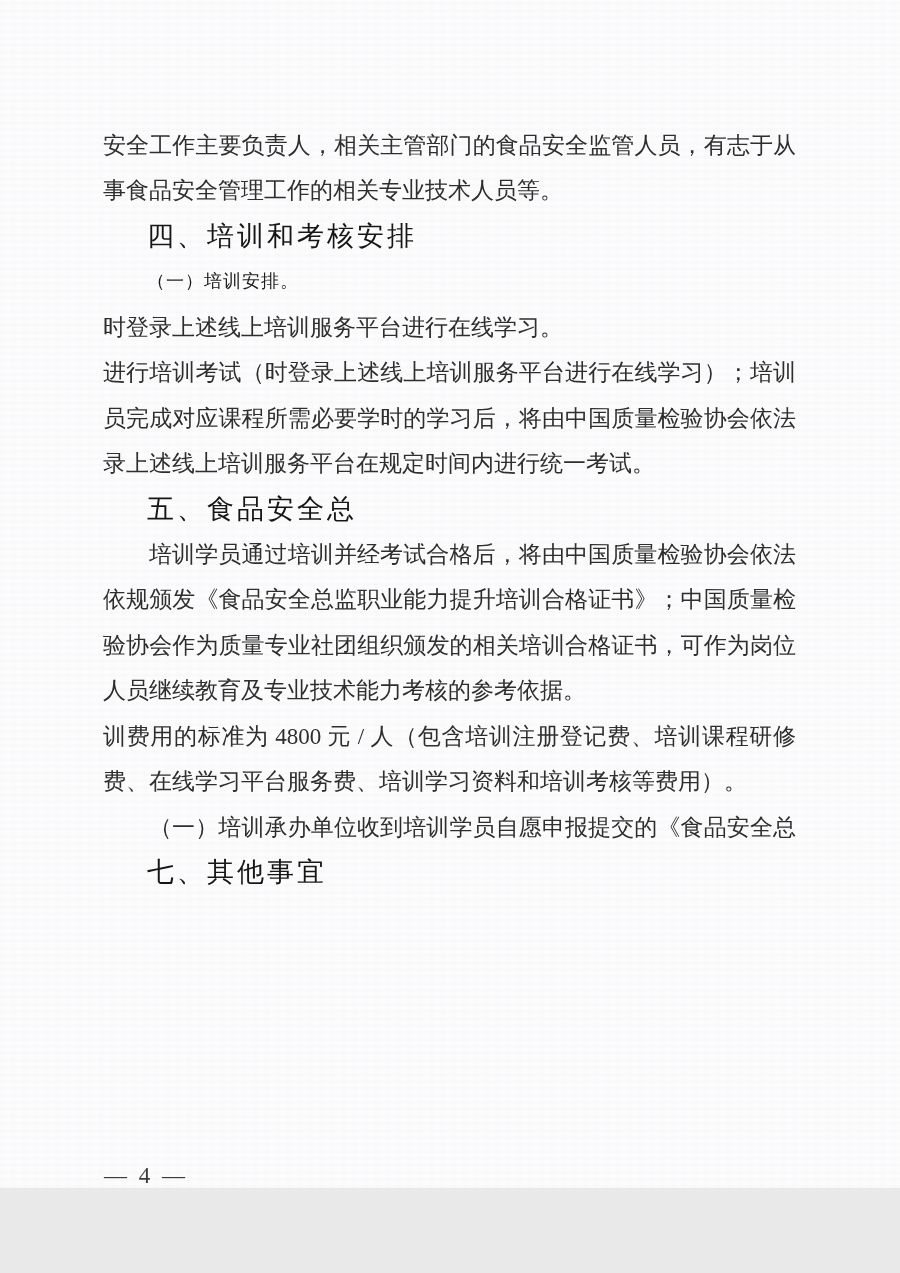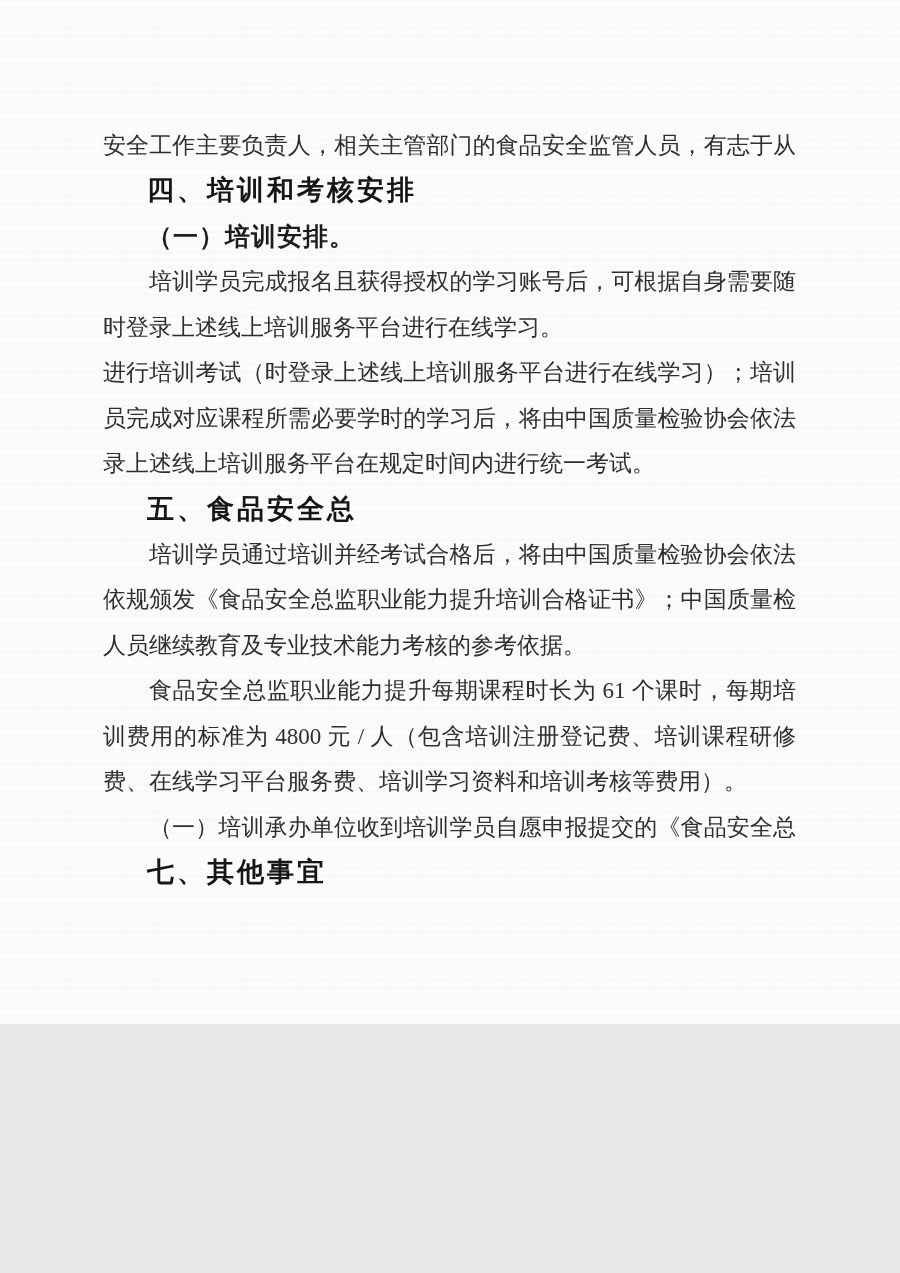--- a/index.html
+++ b/index.html
@@ -1,65 +1,65 @@
 <!DOCTYPE html>
 <html><head>
 <meta charset="utf-8">
 <style>
   html,body{margin:0;padding:0;background:#e9e9e9;}
   .page{
-    position:relative;width:900px;height:1024px;margin:0 auto;
+    position:relative;width:900px;height:1188px;margin:0 auto;
     background:#fcfcfd;overflow:hidden;
     font-family:"Liberation Serif","DejaVu Serif",serif;
   }
   
   .page::before{
     content:"";position:absolute;inset:0;pointer-events:none;
     background:
       repeating-linear-gradient(0deg, rgba(120,130,150,0.018) 0 3px, rgba(255,255,255,0) 3px 7px),
       repeating-linear-gradient(90deg, rgba(120,130,150,0.012) 0 5px, rgba(255,255,255,0) 5px 11px);
   }
   .content{position:absolute;left:103px;top:123px;width:693px;}
   .ln{
     height:45.45px;line-height:45.45px;font-size:23px;color:#2e2e2e;
     overflow:hidden;
   }
   .just{text-align:justify;text-align-last:justify;}
   .ind{text-indent:46px;}
   .h1{
     font-family:"Liberation Sans","DejaVu Sans",sans-serif;
-    font-weight:700;font-size:27px;letter-spacing:3px;color:#161616;
+    font-weight:400;font-size:27px;letter-spacing:3px;color:#161616;
     text-indent:44px;
   }
   .h2{
-    font-weight:700;font-size:25px;color:#1c1c1c;text-indent:44px;
+    font-weight:400;font-size:18px;color:#1c1c1c;text-indent:44px;
     letter-spacing:1px;
   }
   .pagenum{
     position:absolute;left:104px;top:1160px;height:32px;line-height:32px;
     font-size:23px;color:#3c3c3c;letter-spacing:3px;
   }
 </style>
 </head>
 <body>
 
 <div class="page">
   <div class="content">
     <div class="ln just">安全工作主要负责人，相关主管部门的食品安全监管人员，有志于从</div>
+    <div class="ln">事食品安全管理工作的相关专业技术人员等。</div>
     <div class="ln h1">四、培训和考核安排</div>
     <div class="ln h2">（一）培训安排。</div>
-    <div class="ln ind just">培训学员完成报名且获得授权的学习账号后，可根据自身需要随</div>
     <div class="ln">时登录上述线上培训服务平台进行在线学习。</div>
     <div class="ln just">进行培训考试（时登录上述线上培训服务平台进行在线学习）；培训学</div>
     <div class="ln just">员完成对应课程所需必要学时的学习后，将由中国质量检验协会依法</div>
     <div class="ln">录上述线上培训服务平台在规定时间内进行统一考试。</div>
     <div class="ln h1">五、食品安全总</div>
     <div class="ln ind just">培训学员通过培训并经考试合格后，将由中国质量检验协会依法</div>
     <div class="ln just">依规颁发《食品安全总监职业能力提升培训合格证书》；中国质量检</div>
+    <div class="ln just">验协会作为质量专业社团组织颁发的相关培训合格证书，可作为岗位</div>
     <div class="ln">人员继续教育及专业技术能力考核的参考依据。</div>
-    <div class="ln ind just">食品安全总监职业能力提升每期课程时长为 61 个课时，每期培</div>
     <div class="ln just">训费用的标准为 4800 元 / 人（包含培训注册登记费、培训课程研修</div>
     <div class="ln">费、在线学习平台服务费、培训学习资料和培训考核等费用）。</div>
     <div class="ln ind just">（一）培训承办单位收到培训学员自愿申报提交的《食品安全总</div>
     <div class="ln h1">七、其他事宜</div>
   </div>
   <div class="pagenum">— 4 —</div>
 </div>
 
 </body></html>

